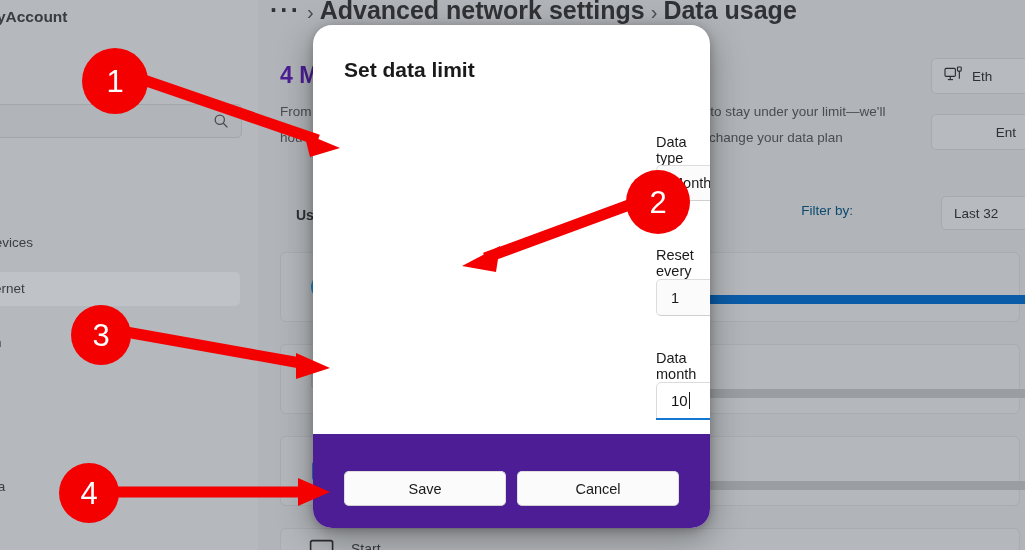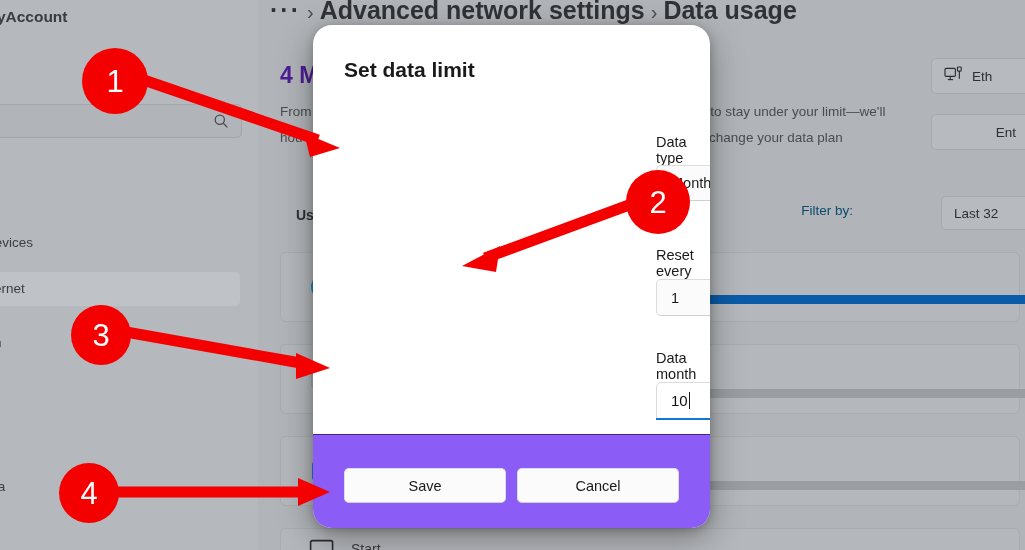--- a/index.html
+++ b/index.html
@@ -188,22 +188,22 @@
   .focus-underline {
     position: absolute;
     left: 343px; top: 393px;
     width: 238px; height: 2px;
     background: #1177d1;
   }
 
   .dlg-footer {
     position: absolute; left: 0; bottom: 0;
     width: 100%; height: 94px;
-    background: #8b5cf6;
-    border-top: 1px solid #4c1d95;
+    background: #4c1d95;
+    border-top: 4px solid #4c1d95;
   }
   .dlg-btn {
     position: absolute; top: 33px;
     height: 35px; width: 162px;
     background: #fbfbfb;
     border: 1px solid #dedede;
     border-bottom-color: #d0d0d0;
     border-radius: 5px;
     font-size: 14.5px; color: #1a1a1a;
     display: flex; align-items: center; justify-content: center;

